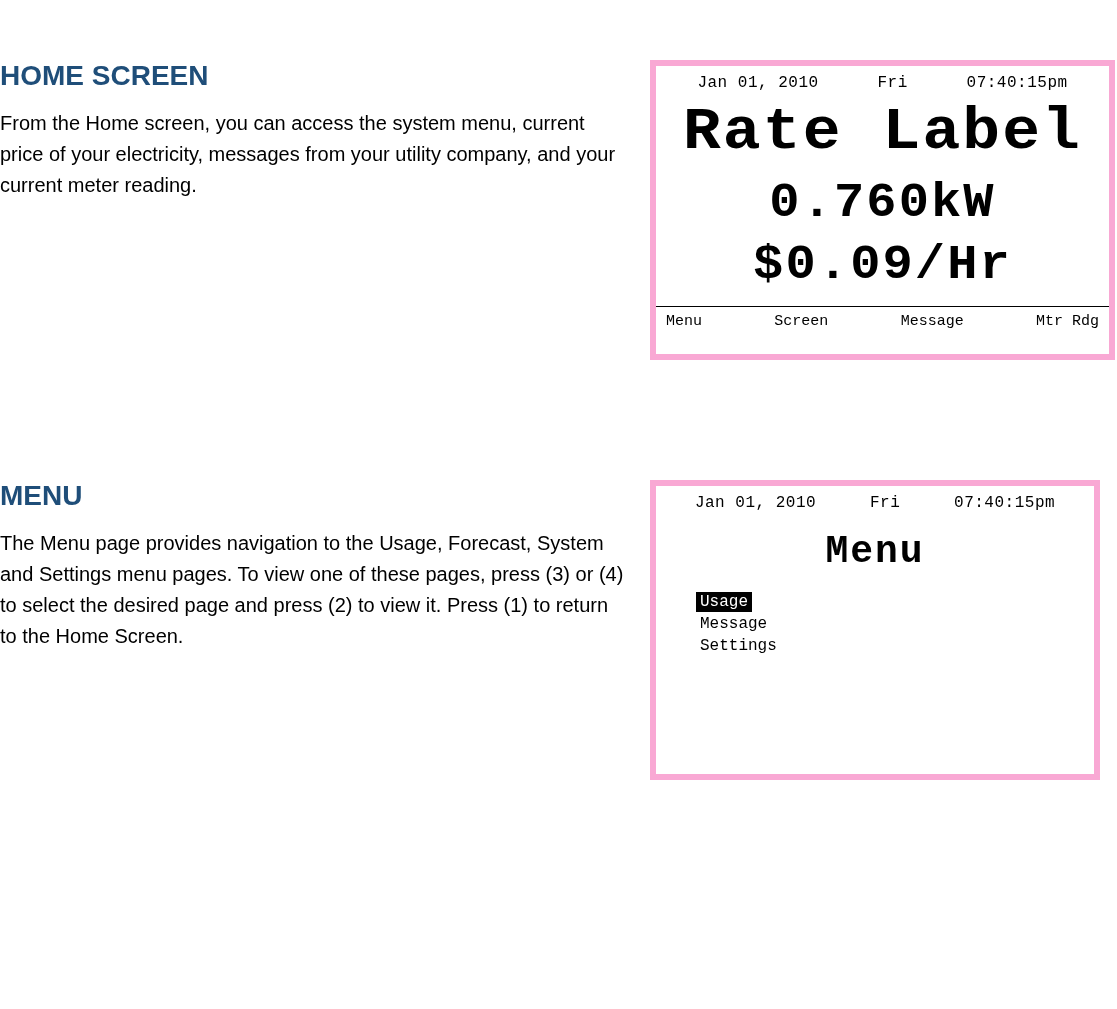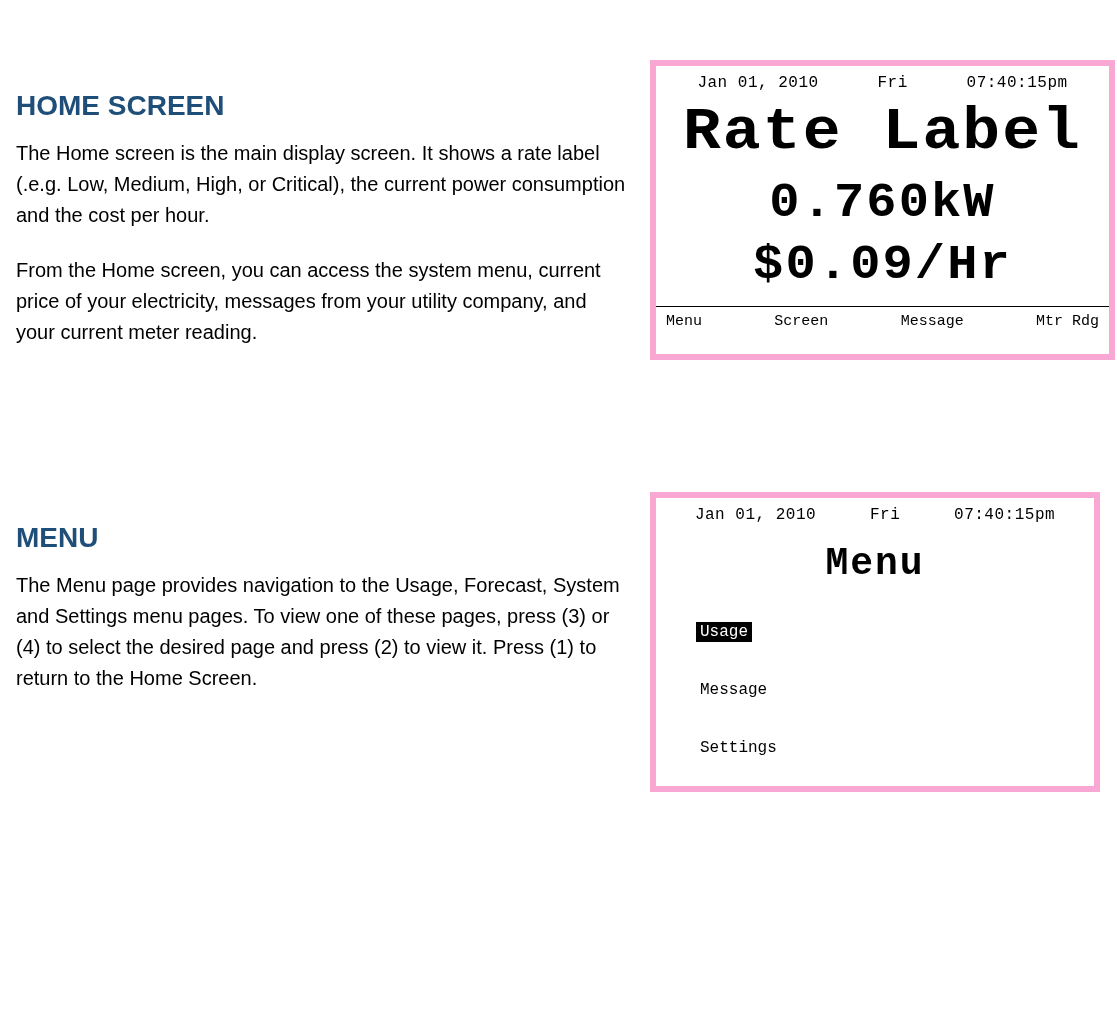--- a/index.html
+++ b/index.html
@@ -19,23 +19,22 @@
   }
   .row {
     display: flex;
     align-items: flex-start;
   }
   .section {
     margin-top: 60px;
   }
   .text-col {
     width: 630px;
-    padding-left: 16px;
+    padding-left: 0px;
     box-sizing: border-box;
-    margin-top: 30px;
   }
   h2.heading {
     font-family: "Trebuchet MS", "Segoe UI", Arial, sans-serif;
     font-weight: bold;
     color: #1f4e79;
     font-size: 28px;
     margin: 0 0 16px 0;
   }
   p.body {
     font-family: "Segoe UI", Arial, sans-serif;
@@ -115,40 +114,39 @@
     letter-spacing: 2px;
   }
   .menu-items {
     margin-top: 18px;
     padding-left: 40px;
   }
   .menu-item {
     font-family: "Courier New", monospace;
     font-size: 16px;
     padding: 1px 4px;
-    margin: 19px 0;
+    margin: 1px 0;
     display: inline-block;
   }
   .menu-item.sel {
     background: #000;
     color: #fff;
   }
   .section2 {
     margin-top: 120px;
   }
 </style>
 </head>
 <body>
 
 <div class="page">
 
   <div class="row section">
     <div class="text-col">
       <h2 class="heading">HOME SCREEN</h2>
-      <p class="body">The Home screen is the main display screen. It shows a rate label (.e.g. Low, Medium, High, or Critical), the current power consumption and the cost per hour.</p>
       <p class="body">From the Home screen, you can access the system menu, current price of your electricity, messages from your utility company, and your current meter reading.</p>
     </div>
     <div class="lcd lcd1">
       <div class="lcd-top">
         <span>Jan 01, 2010</span>
         <span>Fri</span>
         <span>07:40:15pm</span>
       </div>
       <div class="lcd-big rate-label">Rate Label</div>
       <div class="lcd-big kw">0.760kW</div>

